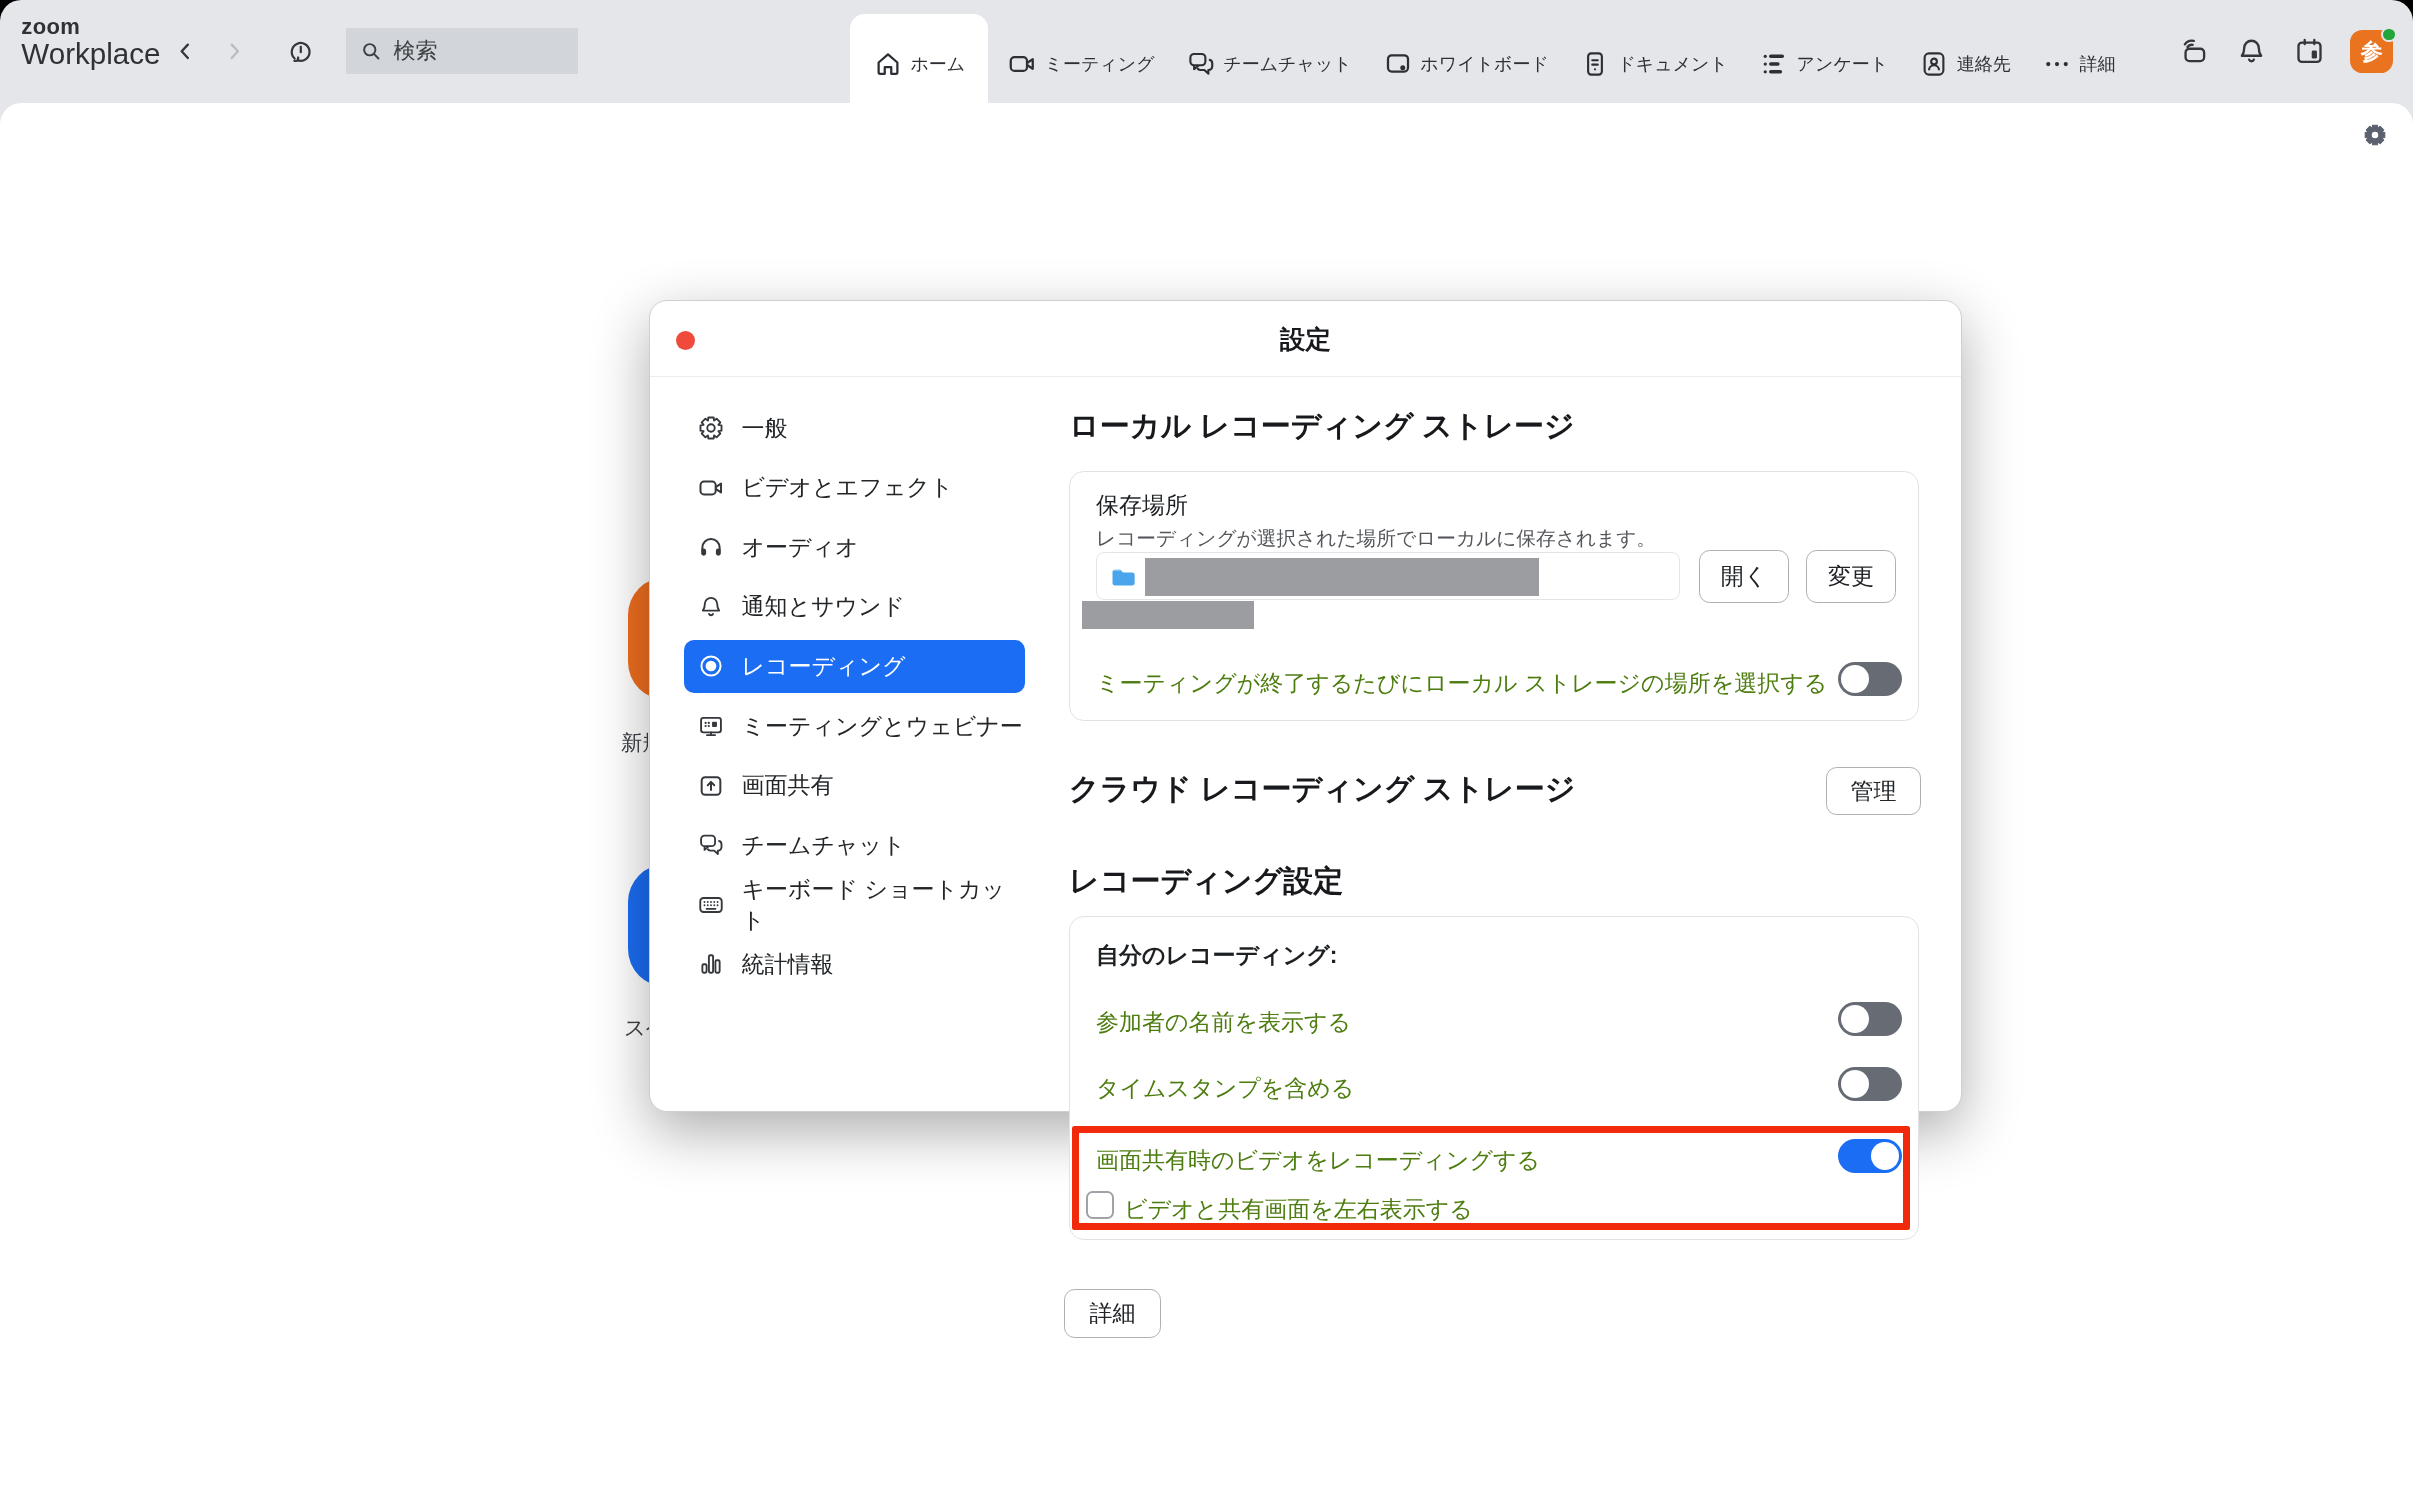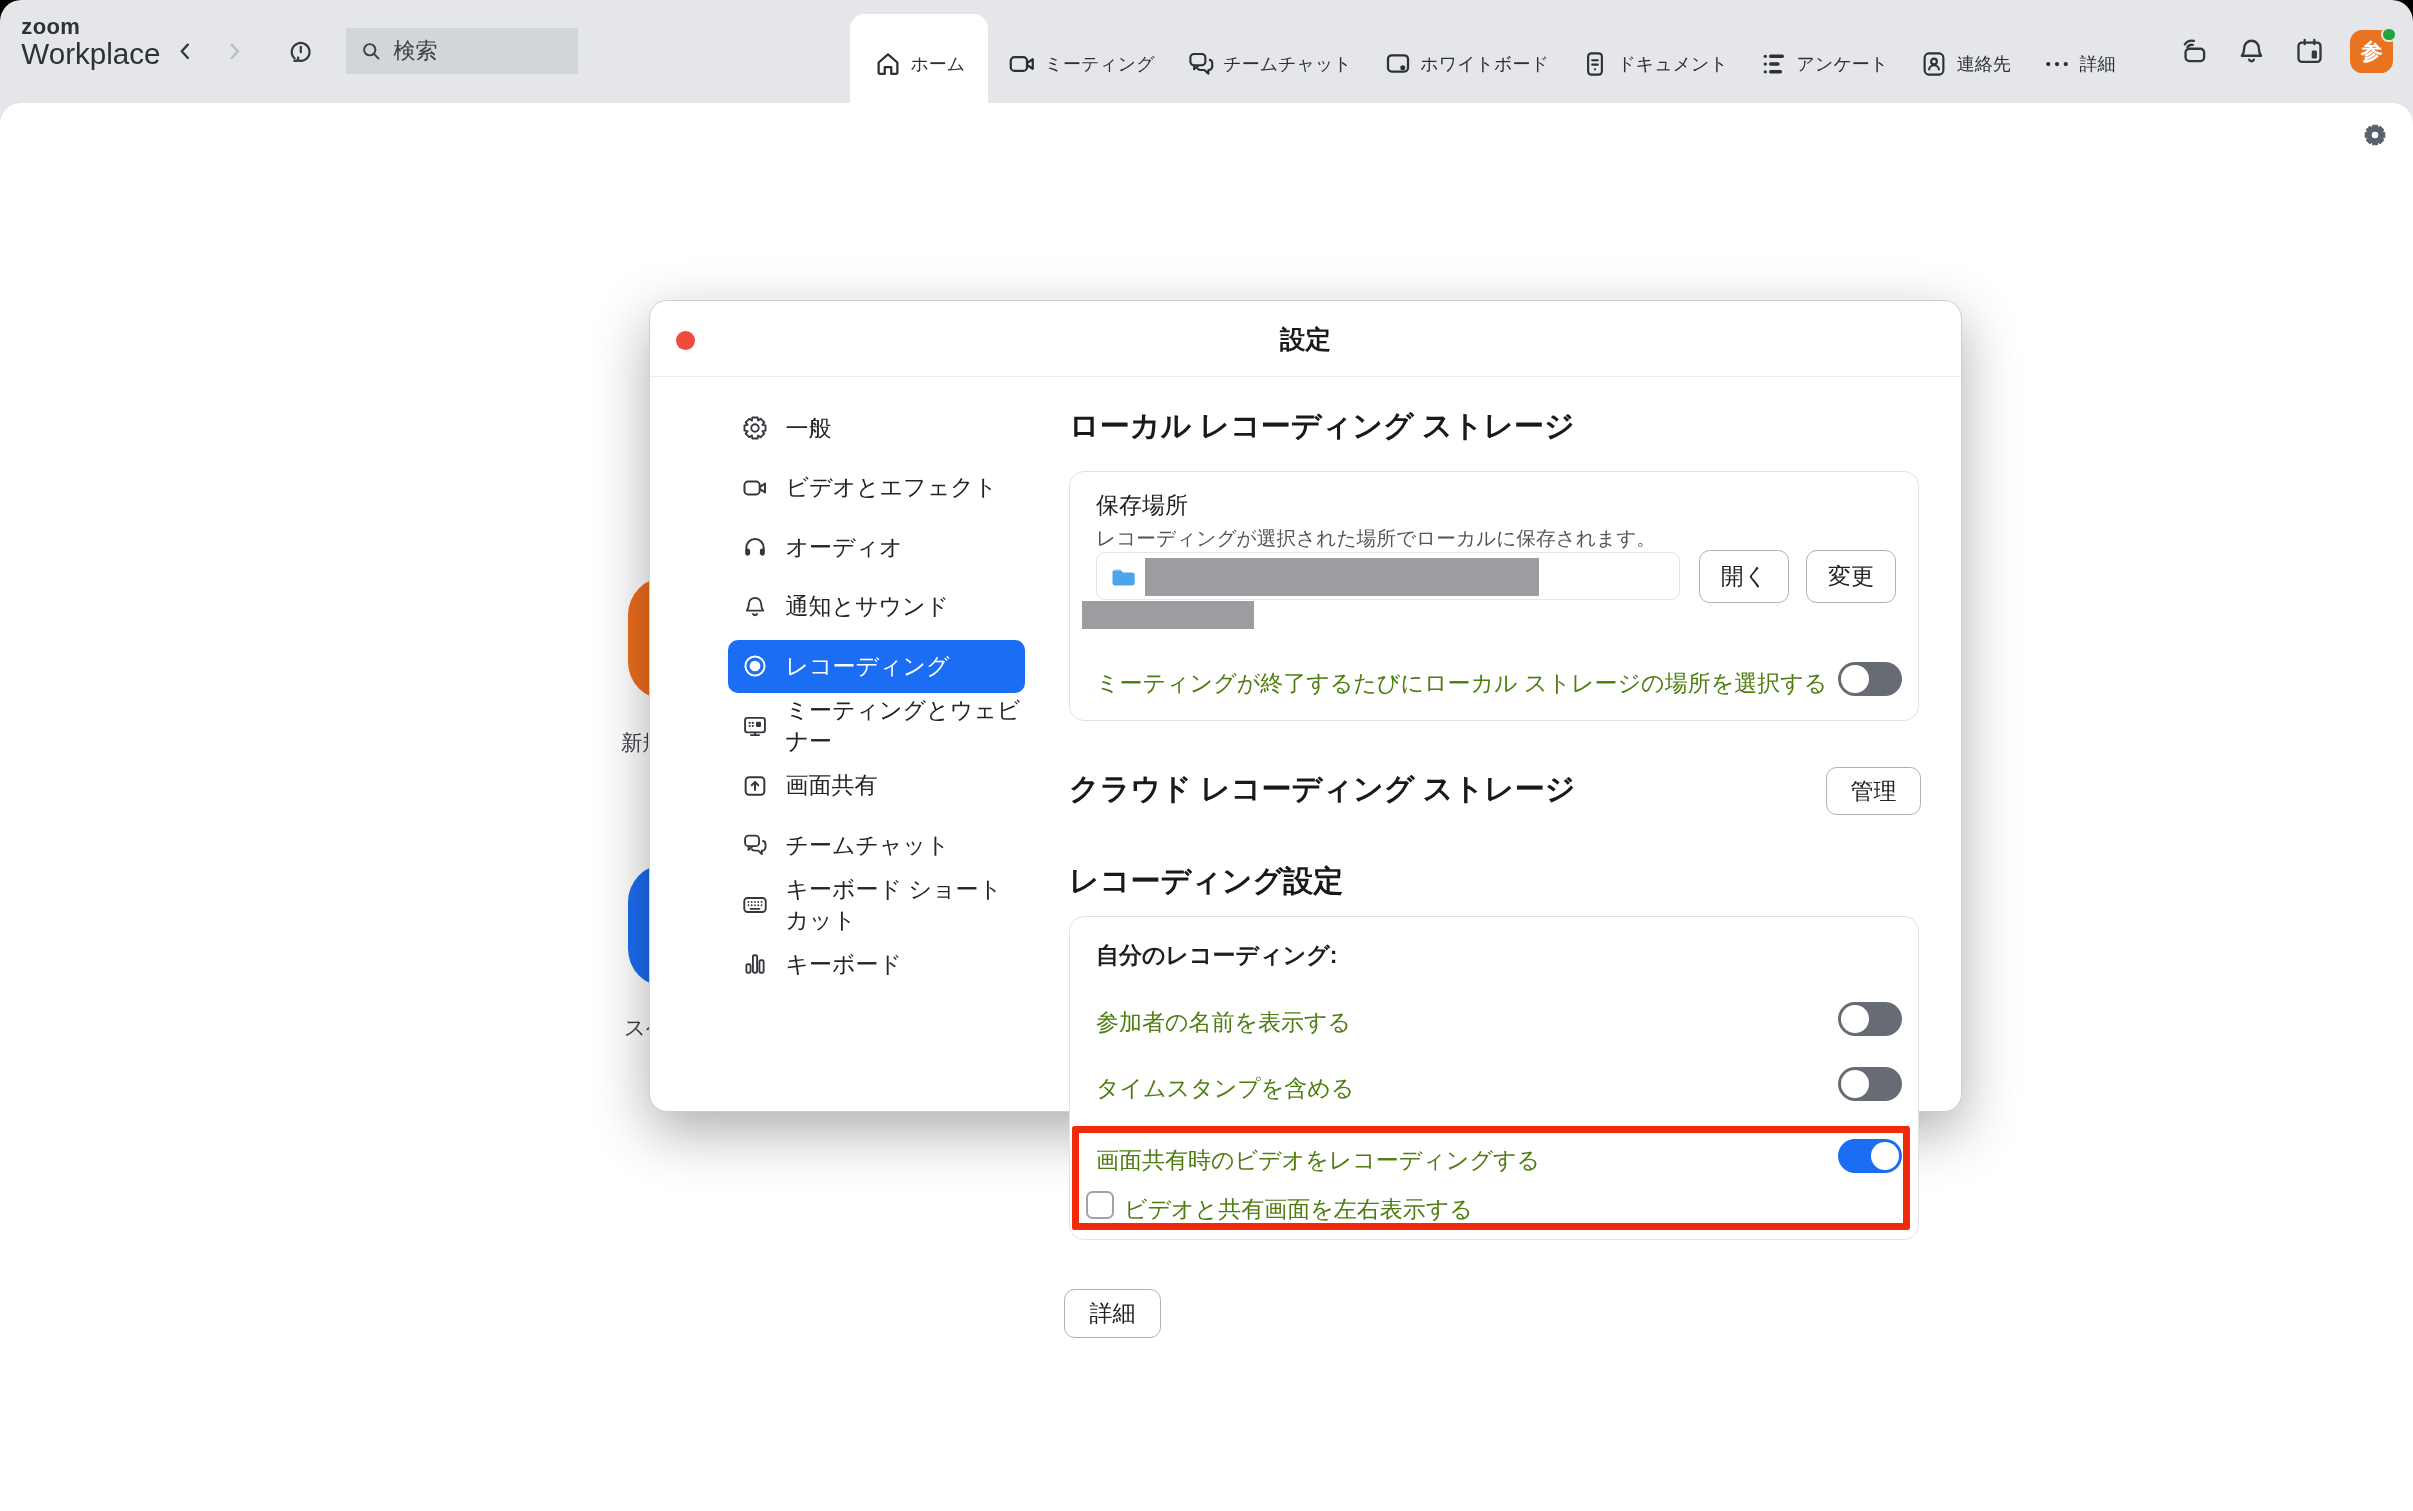--- a/index.html
+++ b/index.html
@@ -47,21 +47,21 @@
   .fragtext{position:absolute;font-size:21.3px;color:#3c3f44;white-space:nowrap;overflow:hidden;}
   .frag1{left:621px;top:625px;width:27px;}
   .frag2{left:624px;top:910px;width:24.6px;}
 
   
   .dialog{position:absolute;left:649px;top:283px;width:1313px;height:812px;background:#fff;border:0.8px solid #cfcfd2;border-radius:18px;box-shadow:0 19.7px 57px rgba(0,0,0,.32);margin-top:17px;}
   .dlg-titlebar{position:absolute;top:0;left:0;right:0;height:76px;border-bottom:0.8px solid #ececee;}
   .closedot{position:absolute;left:26px;top:29.6px;width:19px;height:19px;border-radius:50%;background:#f04a3d;}
   .dlg-title{position:absolute;left:0;right:0;top:0;height:76px;text-align:center;line-height:76px;font-size:25.4px;font-weight:700;color:#17191c;}
 
-  .dlg-side{position:absolute;top:76px;left:0;width:386px;bottom:16px;padding-top:24.6px;padding-left:44px;}
+  .dlg-side{position:absolute;top:76px;left:0;width:386px;bottom:16px;padding-top:24.6px;}
   .sitem{height:53px;margin:0 11.5px 6.6px 34px;display:flex;align-items:center;gap:16.4px;padding-left:13px;border-radius:9.9px;color:#232629;font-size:23px;}
   .sitem svg{width:28px;height:28px;color:#34383d;flex:0 0 auto;}
   .sitem.active{background:#1b6df3;color:#fff;}
   .sitem.active svg{color:#fff;}
 
   .dlg-content{position:absolute;left:419px;top:76px;right:16.4px;bottom:0;}
   .h1{position:absolute;left:0;font-size:30px;font-weight:700;color:#17191c;white-space:nowrap;}
   .card{position:absolute;left:0;width:850px;background:#fff;border:0.8px solid #e2e2e4;border-radius:14.8px;}
   .card1{top:94px;height:250px;}
   .card2{top:539px;height:324px;}
@@ -316,21 +316,21 @@
             <path d="M8.2 15.3 h7.6"></path>
           </svg>
         <span>キーボード ショートカット</span>
       </div>
       <div class="sitem">
         <svg viewBox="0 0 24 24" fill="none" stroke="currentColor" stroke-width="1.6">
             <rect x="4.6" y="12.2" width="3.6" height="7.3" rx="1.2"></rect>
             <rect x="10.2" y="4.5" width="3.6" height="15" rx="1.2"></rect>
             <rect x="15.8" y="8.8" width="3.6" height="10.7" rx="1.2"></rect>
           </svg>
-        <span>キーボード</span>
+        <span>統計情報</span>
       </div>
     </div>
 
     <div class="dlg-content">
       <div class="h1" style="top:29px">ローカル レコーディング ストレージ</div>
 
       <div class="card card1">
         <div class="fld-label">保存場所</div>
         <div class="fld-desc">レコーディングが選択された場所でローカルに保存されます。</div>
         <div class="pathinput">

